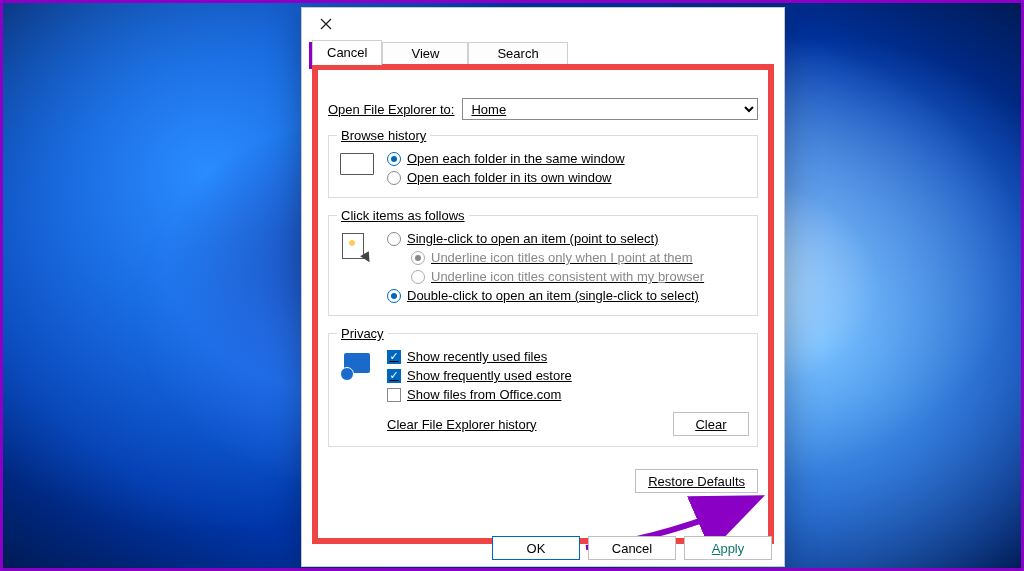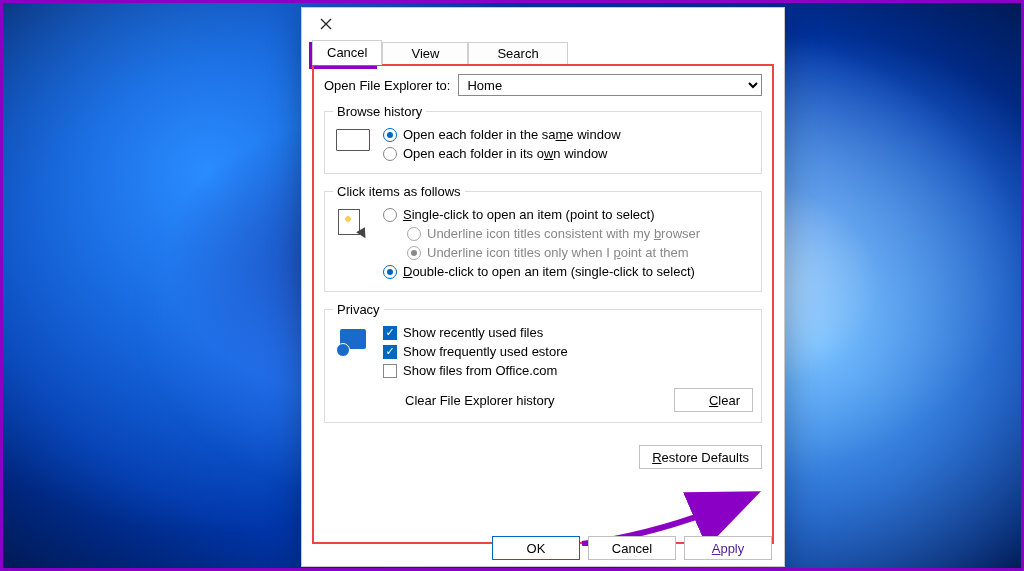--- a/index.html
+++ b/index.html
@@ -75,26 +75,27 @@
     padding: 3px 28px;
   }
   .tab-highlight {
     position: absolute;
     border: 3px solid #8a00c4;
     pointer-events: none;
     left: 7px; top: 34px;
     width: 68px; height: 27px;
   }
   .pane {
-    border: 2px solid #ef4444;
+    border: 6px solid #ef4444;
     margin: 0 10px;
     margin-top: -1px;
     height: 480px;
-    padding: 8px 10px 10px 10px;
-    position: relative;
+    padding: 28px 10px 10px 10px;
+    position: relative;
+    text-decoration: underline;
   }
   .row { display: flex; align-items: center; gap: 8px; margin-bottom: 8px; }
   .row label { font-size: 13px; }
   select {
     flex: 1;
     font-size: 13px;
     height: 22px;
     padding: 1px 4px;
     border: 1px solid #888;
     background: #fff;
@@ -143,21 +144,21 @@
     flex-shrink: 0;
     font-size: 11px; line-height: 1;
   }
   .checkbox-mark.checked {
     background: #0067c0; border-color: #0067c0; color: #fff;
   }
   .clear-row {
     display: flex; align-items: center;
     padding-left: 50px; padding-top: 8px; gap: 10px;
   }
-  .clear-row span { flex: 1; margin-left: 22px; }
+  .clear-row span { flex: 1; }
   .btn {
     min-width: 76px; height: 24px;
     font-size: 13px;
     background: #fff;
     border: 1px solid #c0c0c0;
     padding: 0 12px;
     cursor: default;
     font-family: inherit;
   }
   .restore-row {
@@ -166,21 +167,21 @@
   }
   .btn.wide { min-width: 120px; }
   .footer {
     position: absolute;
     bottom: 6px; left: 10px; right: 0;
     display: flex; justify-content: flex-end;
     gap: 8px; padding: 0 12px;
   }
   .footer .btn { min-width: 88px; height: 24px; }
   .footer .btn.default { border-color: #0067c0; }
-  .footer .btn.disabled { color: #4c1d95; }
+  .footer .btn.disabled { color: #0f766e; }
   .underline { text-decoration: underline; }
   .arrow {
     position: absolute;
     pointer-events: none;
     left: 258px; top: 420px;
     width: 190px; height: 60px;
   }
   
   .folder-icon {
     width: 34px; height: 22px;
@@ -287,26 +288,26 @@
               <div class="burst"></div>
               <div class="cursor"></div>
             </div>
         </div>
         <div class="options">
           <div class="opt-row">
             <span class="radio-mark"></span>
             <span><span class="underline">S</span>ingle-click to open an item (point to select)</span>
           </div>
           <div class="opt-row indent">
+            <span class="radio-mark disabled checked"></span>
+            <span>Underline icon titles only when I <span class="underline">p</span>oint at them</span>
+          </div>
+          <div class="opt-row indent">
             <span class="radio-mark disabled"></span>
             <span>Underline icon titles consistent with my <span class="underline">b</span>rowser</span>
-          </div>
-          <div class="opt-row indent">
-            <span class="radio-mark disabled checked"></span>
-            <span>Underline icon titles only when I <span class="underline">p</span>oint at them</span>
           </div>
           <div class="opt-row">
             <span class="radio-mark checked"></span>
             <span><span class="underline">D</span>ouble-click to open an item (single-click to select)</span>
           </div>
         </div>
       </div>
     </fieldset>
 
     <fieldset>

